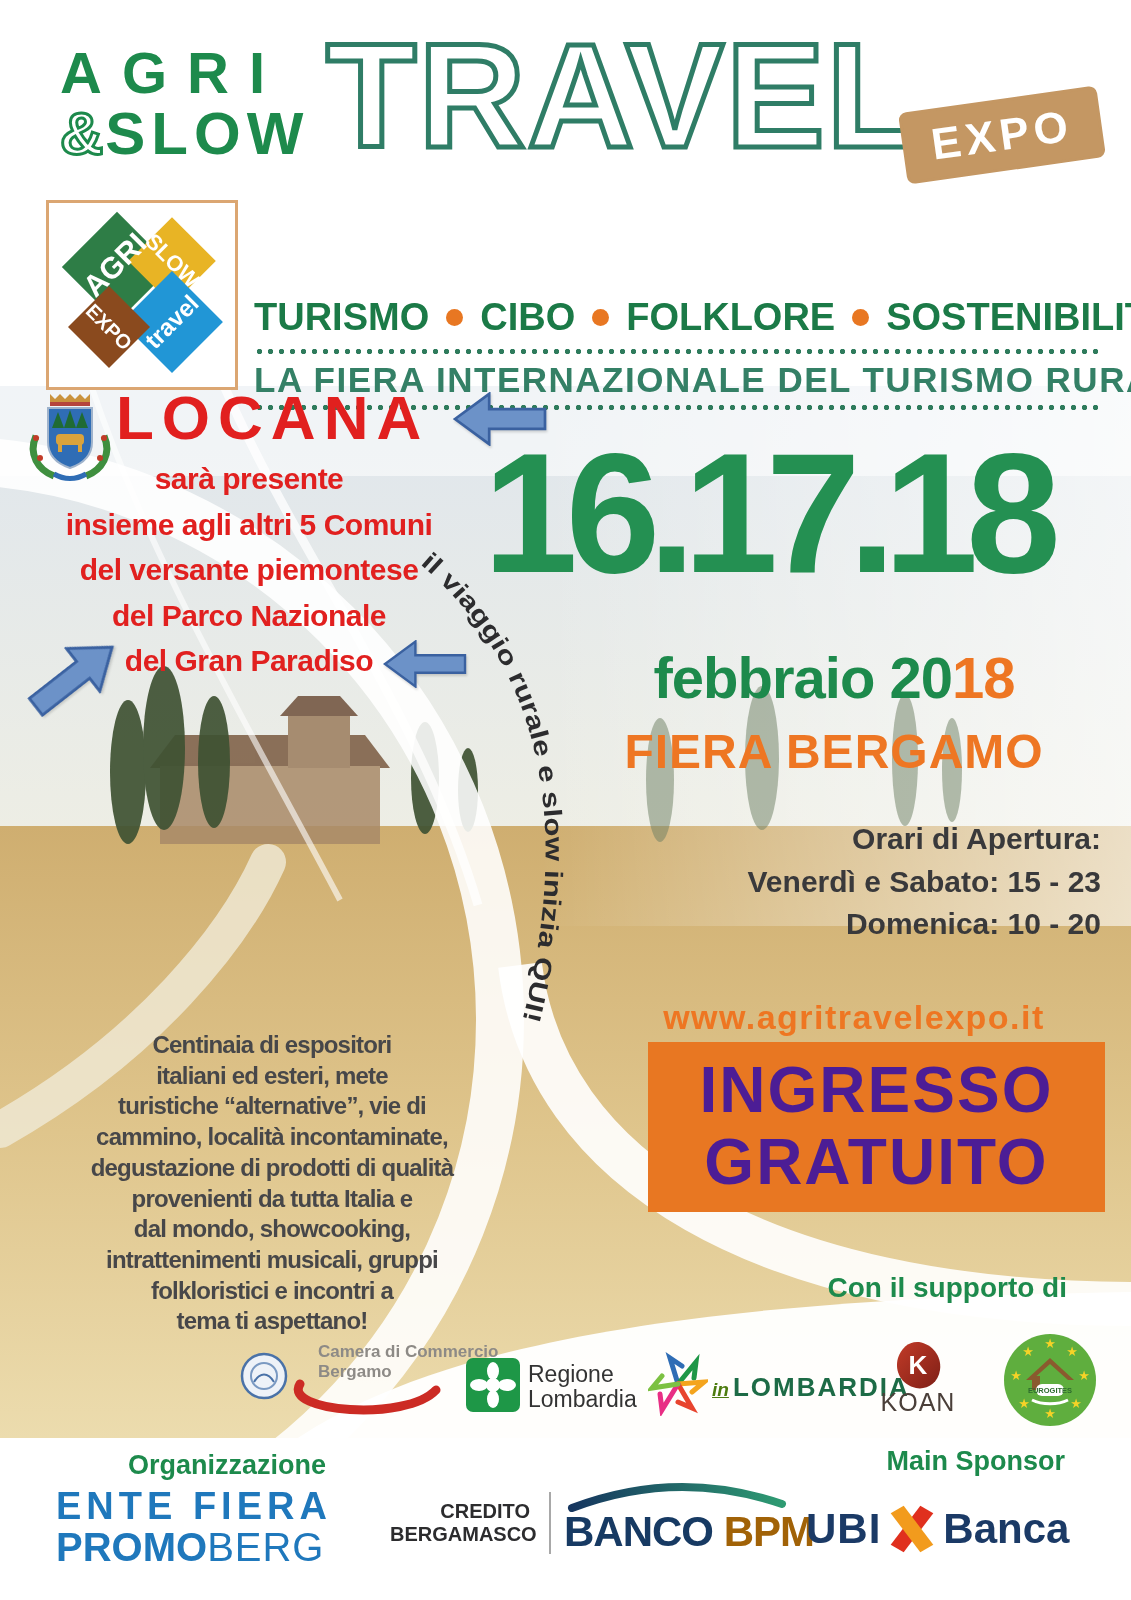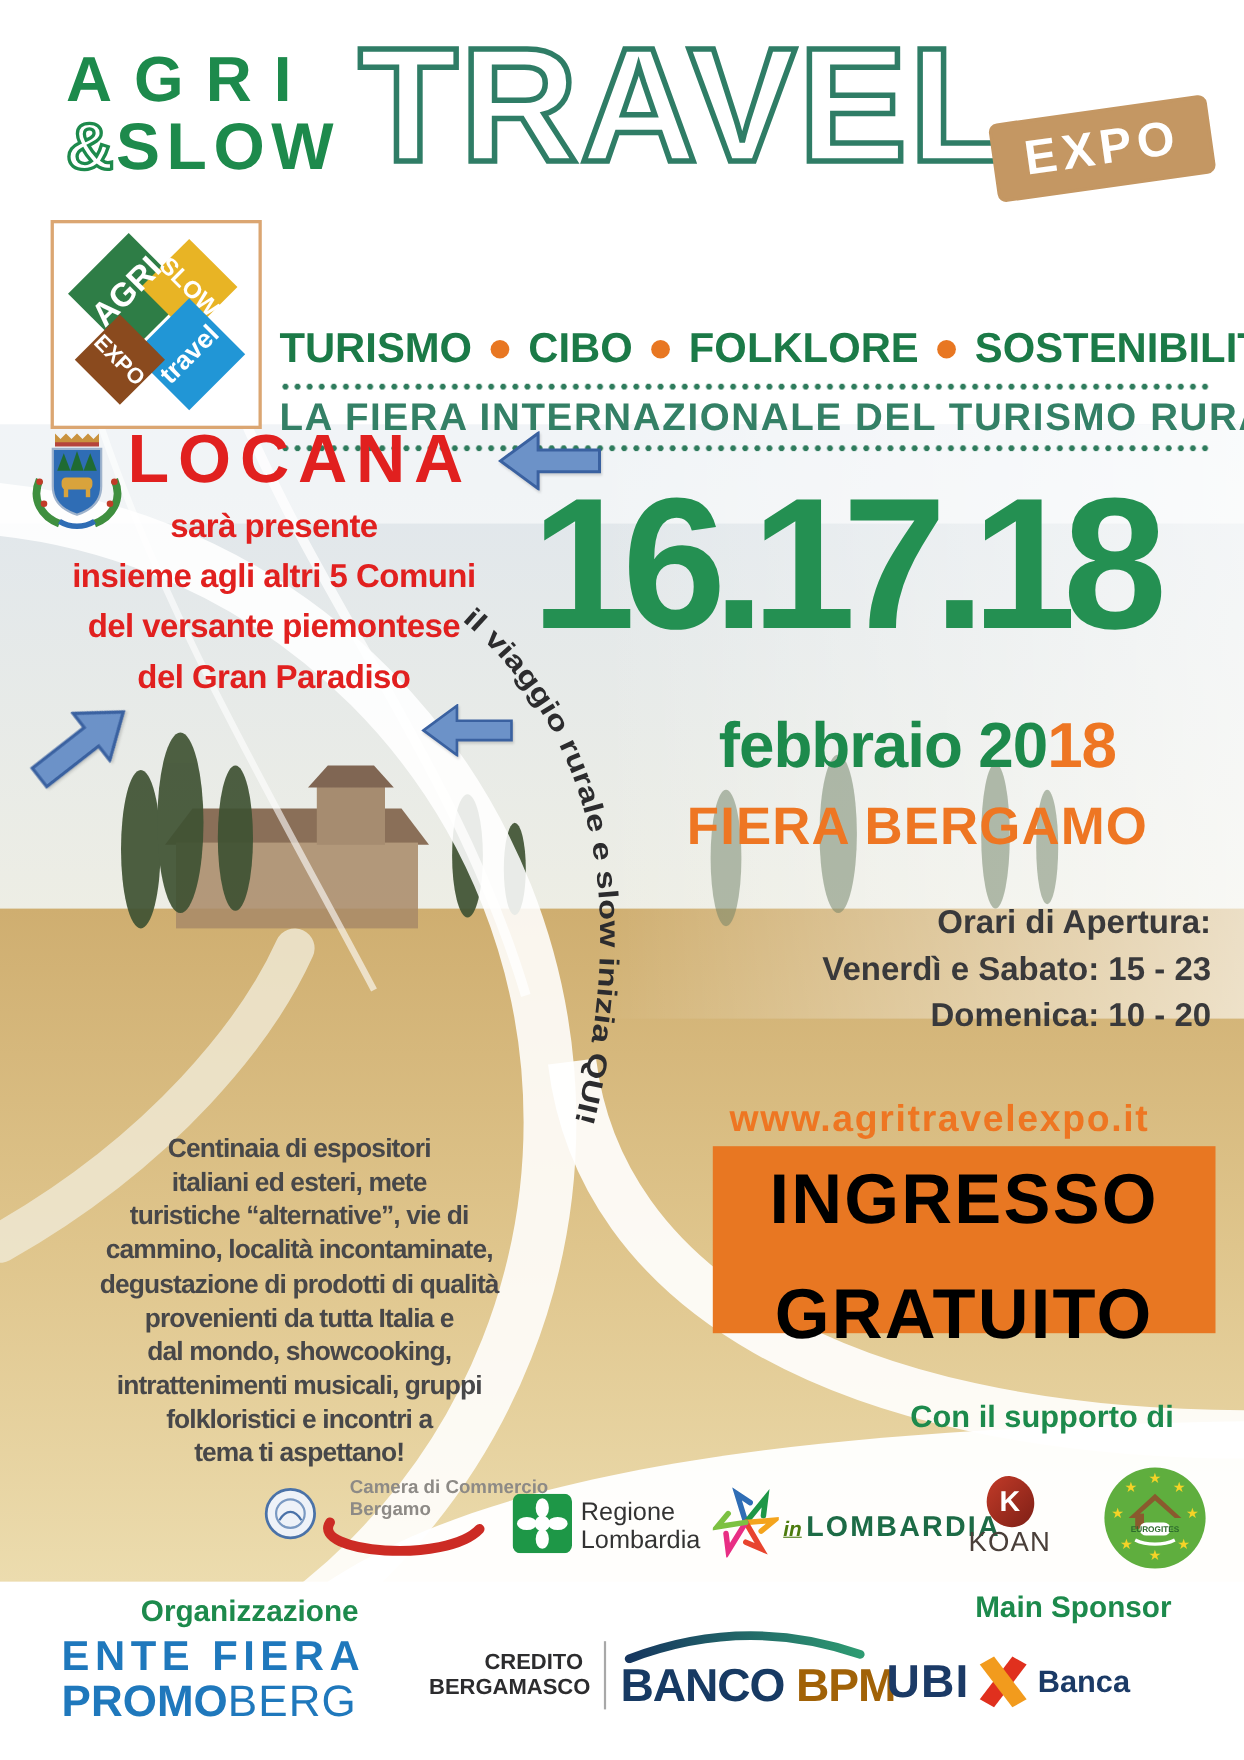--- a/index.html
+++ b/index.html
@@ -44,21 +44,21 @@
      color:#1d8a4c;letter-spacing:-1px;white-space:nowrap;}
   .month .orange{color:#ee7623;}
   .venue{left:560px;top:724px;width:548px;text-align:center;font-size:48px;font-weight:900;
      color:#ee7623;letter-spacing:1px;}
   .hours{right:30px;top:818px;text-align:right;color:#39393b;font-weight:700;
      font-size:30px;line-height:1.42;white-space:pre-line;}
   .website{left:600px;top:998px;width:508px;text-align:center;color:#ee7622;
      font-weight:900;font-size:34px;letter-spacing:1.5px;}
   .free-box{left:648px;top:1042px;width:457px;height:170px;background:#e87722;
      display:flex;flex-direction:column;justify-content:center;align-items:center;}
-  .free-box div{color:#000000;font-weight:900;font-size:64px;line-height:1.12;letter-spacing:2px;margin-top:32px;}
+  .free-box div{color:#4c1d95;font-weight:900;font-size:64px;line-height:1.12;letter-spacing:2px;}
   .cta{left:420px;top:1204px;width:690px;text-align:center;color:#b12227;
      font-weight:900;font-size:56px;letter-spacing:-1px;}
   .support-label{right:64px;top:1272px;color:#1d8a4c;font-weight:800;font-size:28px;}
 
   
   .desc1{left:208px;top:836px;width:318px;text-align:right;color:#474749;font-weight:800;
      font-size:24px;line-height:1.33;letter-spacing:-0.8px;white-space:pre-line;}
   .desc2{left:18px;top:1030px;width:508px;text-align:center;color:#474749;font-weight:800;
      font-size:24px;line-height:1.28;letter-spacing:-0.8px;white-space:pre-line;}
 
@@ -79,21 +79,21 @@
   .org-name .berg{font-size:40px;font-weight:400;letter-spacing:1px;}
   .credito{left:390px;top:1500px;width:140px;text-align:right;color:#2c2c2e;
      font-weight:800;font-size:20px;line-height:1.15;white-space:pre-line;}
   .bank-div{left:549px;top:1492px;width:2px;height:62px;background:#a8a8a8;}
   .bancobpm-text{left:564px;top:1508px;font-size:42px;font-weight:900;white-space:nowrap;letter-spacing:-1px;}
   .bancobpm-text .banco{color:#173a63;}
   .bancobpm-text .bpm{color:#a16207;}
   .main-sponsor{right:66px;top:1446px;color:#1d8a4c;font-weight:800;font-size:27px;}
   .ubi{left:806px;top:1504px;display:flex;align-items:center;}
   .ubi .ubi-t{font-size:42px;font-weight:900;color:#1b3a66;letter-spacing:1px;}
-  .ubi .banca-t{font-size:28px;font-weight:600;color:#1b3a66;}
+  .ubi .banca-t{font-size:42px;font-weight:600;color:#1b3a66;}
 </style>
 </head>
 <body>
 
 <div id="poster">
 
   <svg class="abs" style="left:0;top:0;" width="1131" height="1600" viewBox="0 0 1131 1600">
     <defs>
       <linearGradient id="sky" x1="0" y1="0" x2="0" y2="1">
         <stop offset="0" stop-color="#dfe6ed"></stop>
@@ -202,20 +202,21 @@
   </svg>
   <div class="abs locana-name">LOCANA</div>
 
   <svg class="abs arrow" style="left:452px;top:392px;" width="96" height="54" viewBox="0 0 100 60">
     <polygon points="0,30 38,2 38,19 100,19 100,41 38,41 38,58" fill="#6c92c8" stroke="#3a61a0" stroke-width="3"></polygon>
   </svg>
   <div class="abs locana-lines">
     <div>sarà presente</div>
     <div>insieme agli altri 5 Comuni</div>
     <div>del versante piemontese</div>
+    <div>del Parco Nazionale</div>
     <div>del Gran Paradiso</div>
   </div>
   <svg class="abs arrow" style="left:22px;top:648px;transform:rotate(-38deg);" width="104" height="58" viewBox="0 0 100 60">
     <polygon points="100,30 62,2 62,19 0,19 0,41 62,41 62,58" fill="#6c92c8" stroke="#3a61a0" stroke-width="3"></polygon>
   </svg>
   <svg class="abs arrow" style="left:382px;top:640px;" width="86" height="48" viewBox="0 0 100 60">
     <polygon points="0,30 38,2 38,19 100,19 100,41 38,41 38,58" fill="#6c92c8" stroke="#3a61a0" stroke-width="3"></polygon>
   </svg>
 
   <svg class="abs" style="left:372px;top:550px;overflow:visible;" width="260" height="480" viewBox="0 0 260 480">

